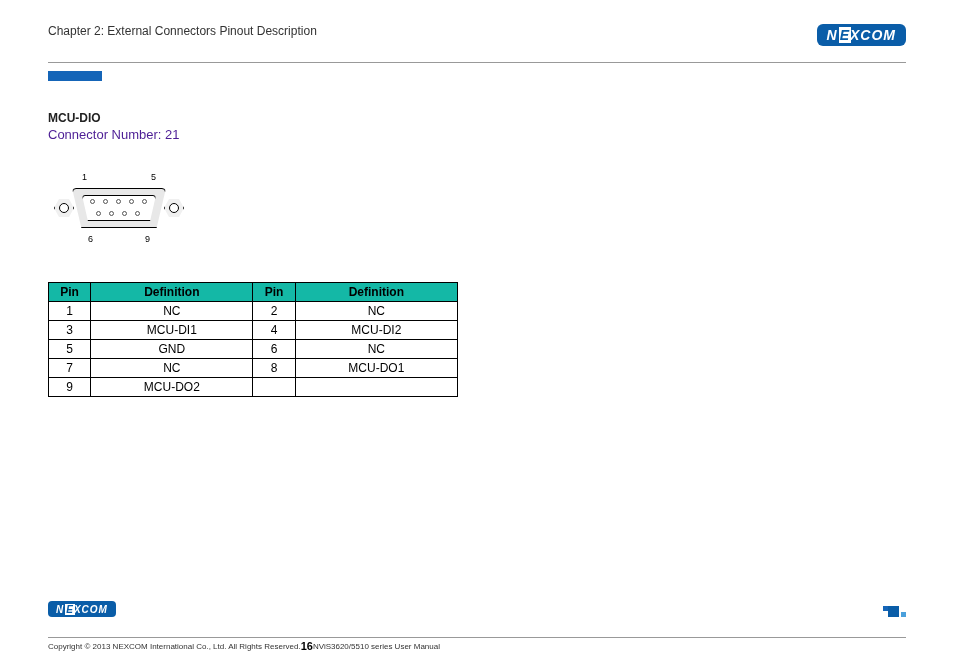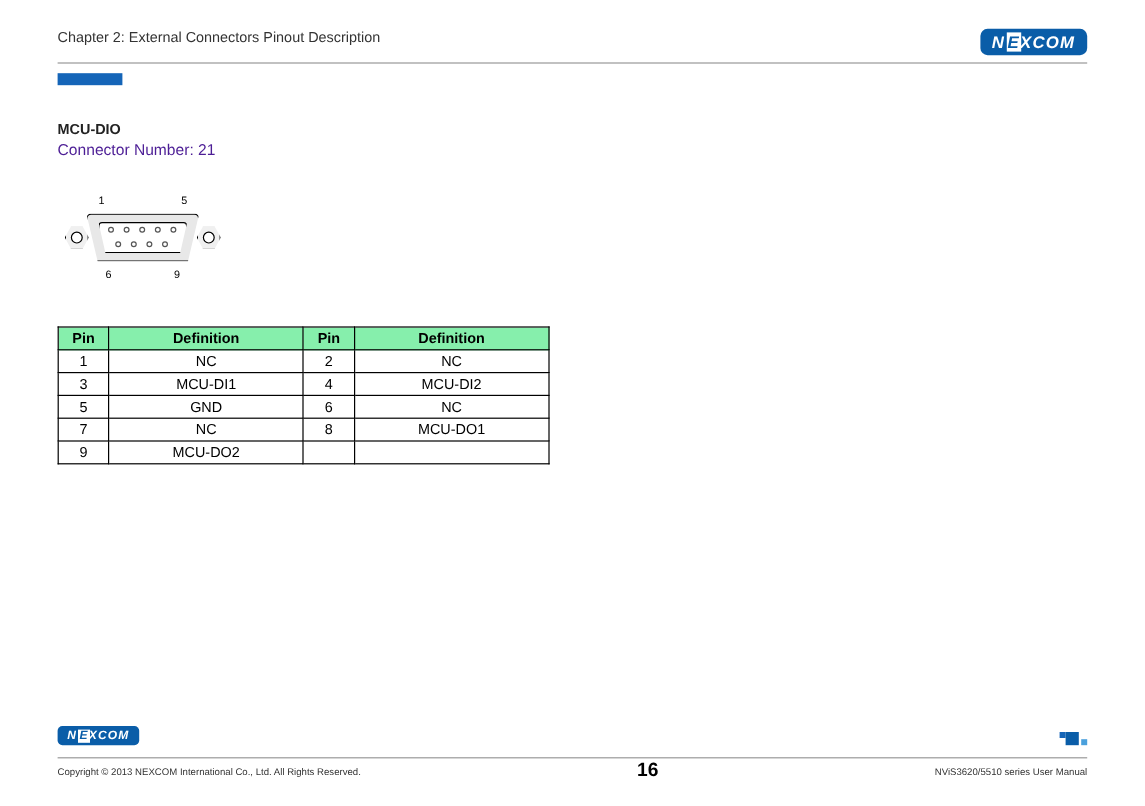--- a/index.html
+++ b/index.html
@@ -10,21 +10,21 @@
     font-family: "Segoe UI", Arial, sans-serif;
     color: #000;
     position: relative;
     padding: 24px 48px 20px 48px;
   }
   .header {
     display: flex;
     justify-content: space-between;
     align-items: flex-start;
     border-bottom: 1px solid #999;
-    padding-bottom: 6px;
+    padding-bottom: 16px;
   }
   .chapter-title {
     font-size: 12px;
     color: #333;
   }
   .logo-box {
     background: #0a5da8;
     border-radius: 6px;
     padding: 3px 10px;
     display: flex;
@@ -153,21 +153,21 @@
   }
   .pin-table th, .pin-table td {
     border: 1px solid #000;
     font-size: 12px;
     padding: 2px 6px;
     text-align: center;
     font-weight: 400;
   }
   .pin-table th {
     font-weight: 700;
-    background: #86efac;
+    background: #14b8a6;
   }
   .pin-table .pin-col { width: 45px; }
   .pin-table .def-col { width: 188px; }
 
   .footer {
     position: absolute;
     left: 48px;
     right: 48px;
     bottom: 20px;
   }
@@ -189,28 +189,27 @@
     display: flex;
     align-items: flex-end;
     gap: 0;
   }
   .sq { display: inline-block; }
   .sq.big { width: 11px; height: 11px; background: #0a5da8; margin-right: 1px;}
   .sq.sm1 { width: 5px; height: 5px; background: #1565b8; margin-bottom: 6px;}
   .sq.sm2 { width: 5px; height: 5px; background: #4aa0dc; margin-left: 1px;}
   .footer-line {
     border-top: 1px solid #999;
-    margin-top: 10px;
-    display: flex;
-    justify-content: space-between;
+    margin-top: 20px;
+    display: flex;
     align-items: center;
     padding-top: 2px;
   }
   .copyright { font-size: 8px; color: #333; }
-  .page-num { font-size: 16px; font-weight: 700; }
+  .page-num { font-size: 11px; font-weight: 700; }
   .manual-name { font-size: 8px; color: #333; }
 </style>
 </head>
 <body>
 
 <div class="header">
   <div class="chapter-title">Chapter 2: External Connectors Pinout Description</div>
   <div class="logo-box">
     <span class="logo-text">N<span class="e-mark">E</span>XCOM</span>
   </div>

